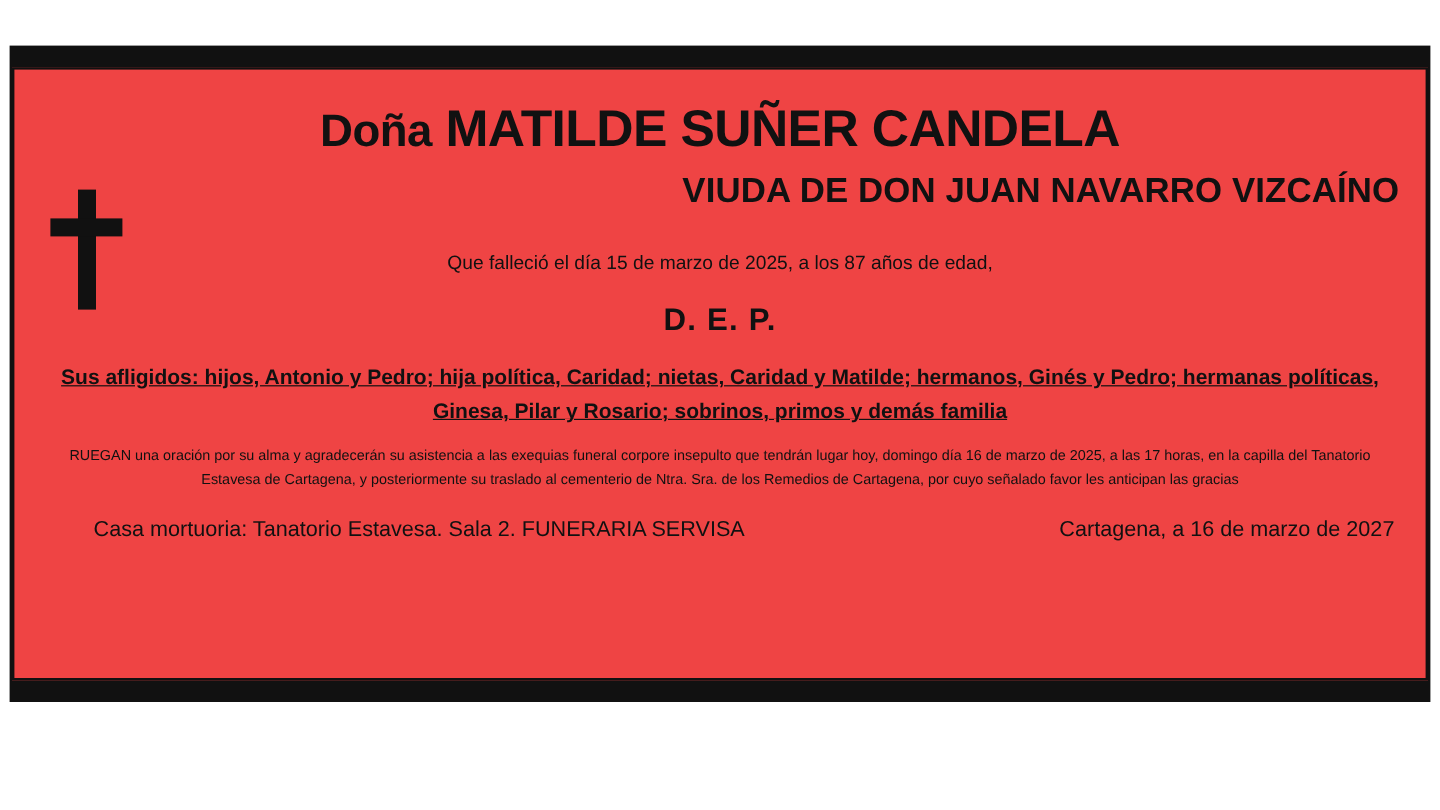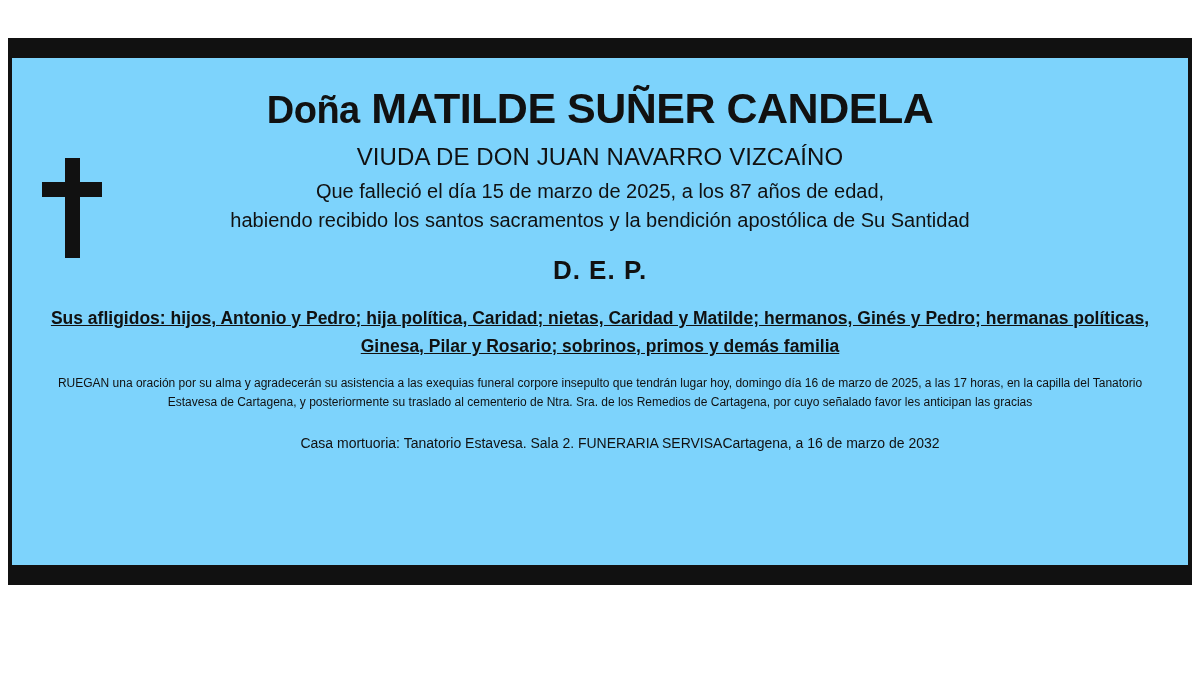--- a/index.html
+++ b/index.html
@@ -33,21 +33,21 @@
     padding: 0;
     box-sizing: border-box;
   }
 
   .notice-inner {
     position: absolute;
     left: 10px;
     top: 56px;
     width: 1180px;
     height: 511px;
-    background: #7dd3fc;
+    background: #ef4444;
     border: 2px solid #111111;
     box-sizing: border-box;
     padding: 14px 22px 10px 22px;
   }
 
   .cross {
     position: absolute;
     left: 30px;
     top: 100px;
     width: 60px;
@@ -80,30 +80,31 @@
     letter-spacing: -0.5px;
     line-height: 1.05;
     margin: 14px 0 0 0;
     white-space: nowrap;
   }
   .name-line .hon {
     font-size: 38px;
   }
 
   .widow-line {
-    font-weight: normal;
-    font-size: 24px;
+    font-weight: bold;
+    font-size: 29px;
     letter-spacing: 0.1px;
     margin-top: 12px;
+    text-align: right;
   }
 
   .death-block {
-    font-size: 20px;
+    font-size: 16px;
     line-height: 1.45;
-    margin-top: 6px;
+    margin-top: 32px;
   }
 
   .dep {
     font-weight: bold;
     font-size: 26px;
     margin-top: 20px;
     letter-spacing: 1px;
   }
 
   .family {
@@ -117,23 +118,23 @@
 
   .request {
     font-size: 12px;
     line-height: 1.6;
     margin-top: 14px;
     padding: 0 4px;
   }
 
   .footer {
     display: flex;
-    justify-content: center;
+    justify-content: space-between;
     align-items: baseline;
-    font-size: 14px;
+    font-size: 18px;
     margin-top: 22px;
     padding: 0 4px;
     margin-left: 40px;
   }
   .footer .left { text-align: left; }
   .footer .right { text-align: right; }
 </style>
 </head>
 <body>
 
@@ -152,30 +153,29 @@
 
       <div class="name-line">
         <span class="hon">Doña</span>
         <span>MATILDE SUÑER CANDELA</span>
       </div>
 
       <div class="widow-line">VIUDA DE DON JUAN NAVARRO VIZCAÍNO</div>
 
       <div class="death-block">
         <div>Que falleció el día 15 de marzo de 2025, a los 87 años de edad,</div>
-        <div>habiendo recibido los santos sacramentos y la bendición apostólica de Su Santidad</div>
       </div>
 
       <div class="dep">D. E. P.</div>
 
       <div class="family">Sus afligidos: hijos, Antonio y Pedro; hija política, Caridad; nietas, Caridad y Matilde; hermanos, Ginés y Pedro; hermanas políticas, Ginesa, Pilar y Rosario; sobrinos, primos y demás familia</div>
 
       <div class="request">RUEGAN una oración por su alma y agradecerán su asistencia a las exequias funeral corpore insepulto que tendrán lugar hoy, domingo día 16 de marzo de 2025, a las 17 horas, en la capilla del Tanatorio Estavesa de Cartagena, y posteriormente su traslado al cementerio de Ntra. Sra. de los Remedios de Cartagena, por cuyo señalado favor les anticipan las gracias</div>
 
       <div class="footer">
         <div class="left">Casa mortuoria: Tanatorio Estavesa. Sala 2. FUNERARIA SERVISA</div>
-        <div class="right">Cartagena, a 16 de marzo de 2032</div>
+        <div class="right">Cartagena, a 16 de marzo de 2027</div>
       </div>
 
     </div>
   </div>
 
 </div>
 
 </body></html>

